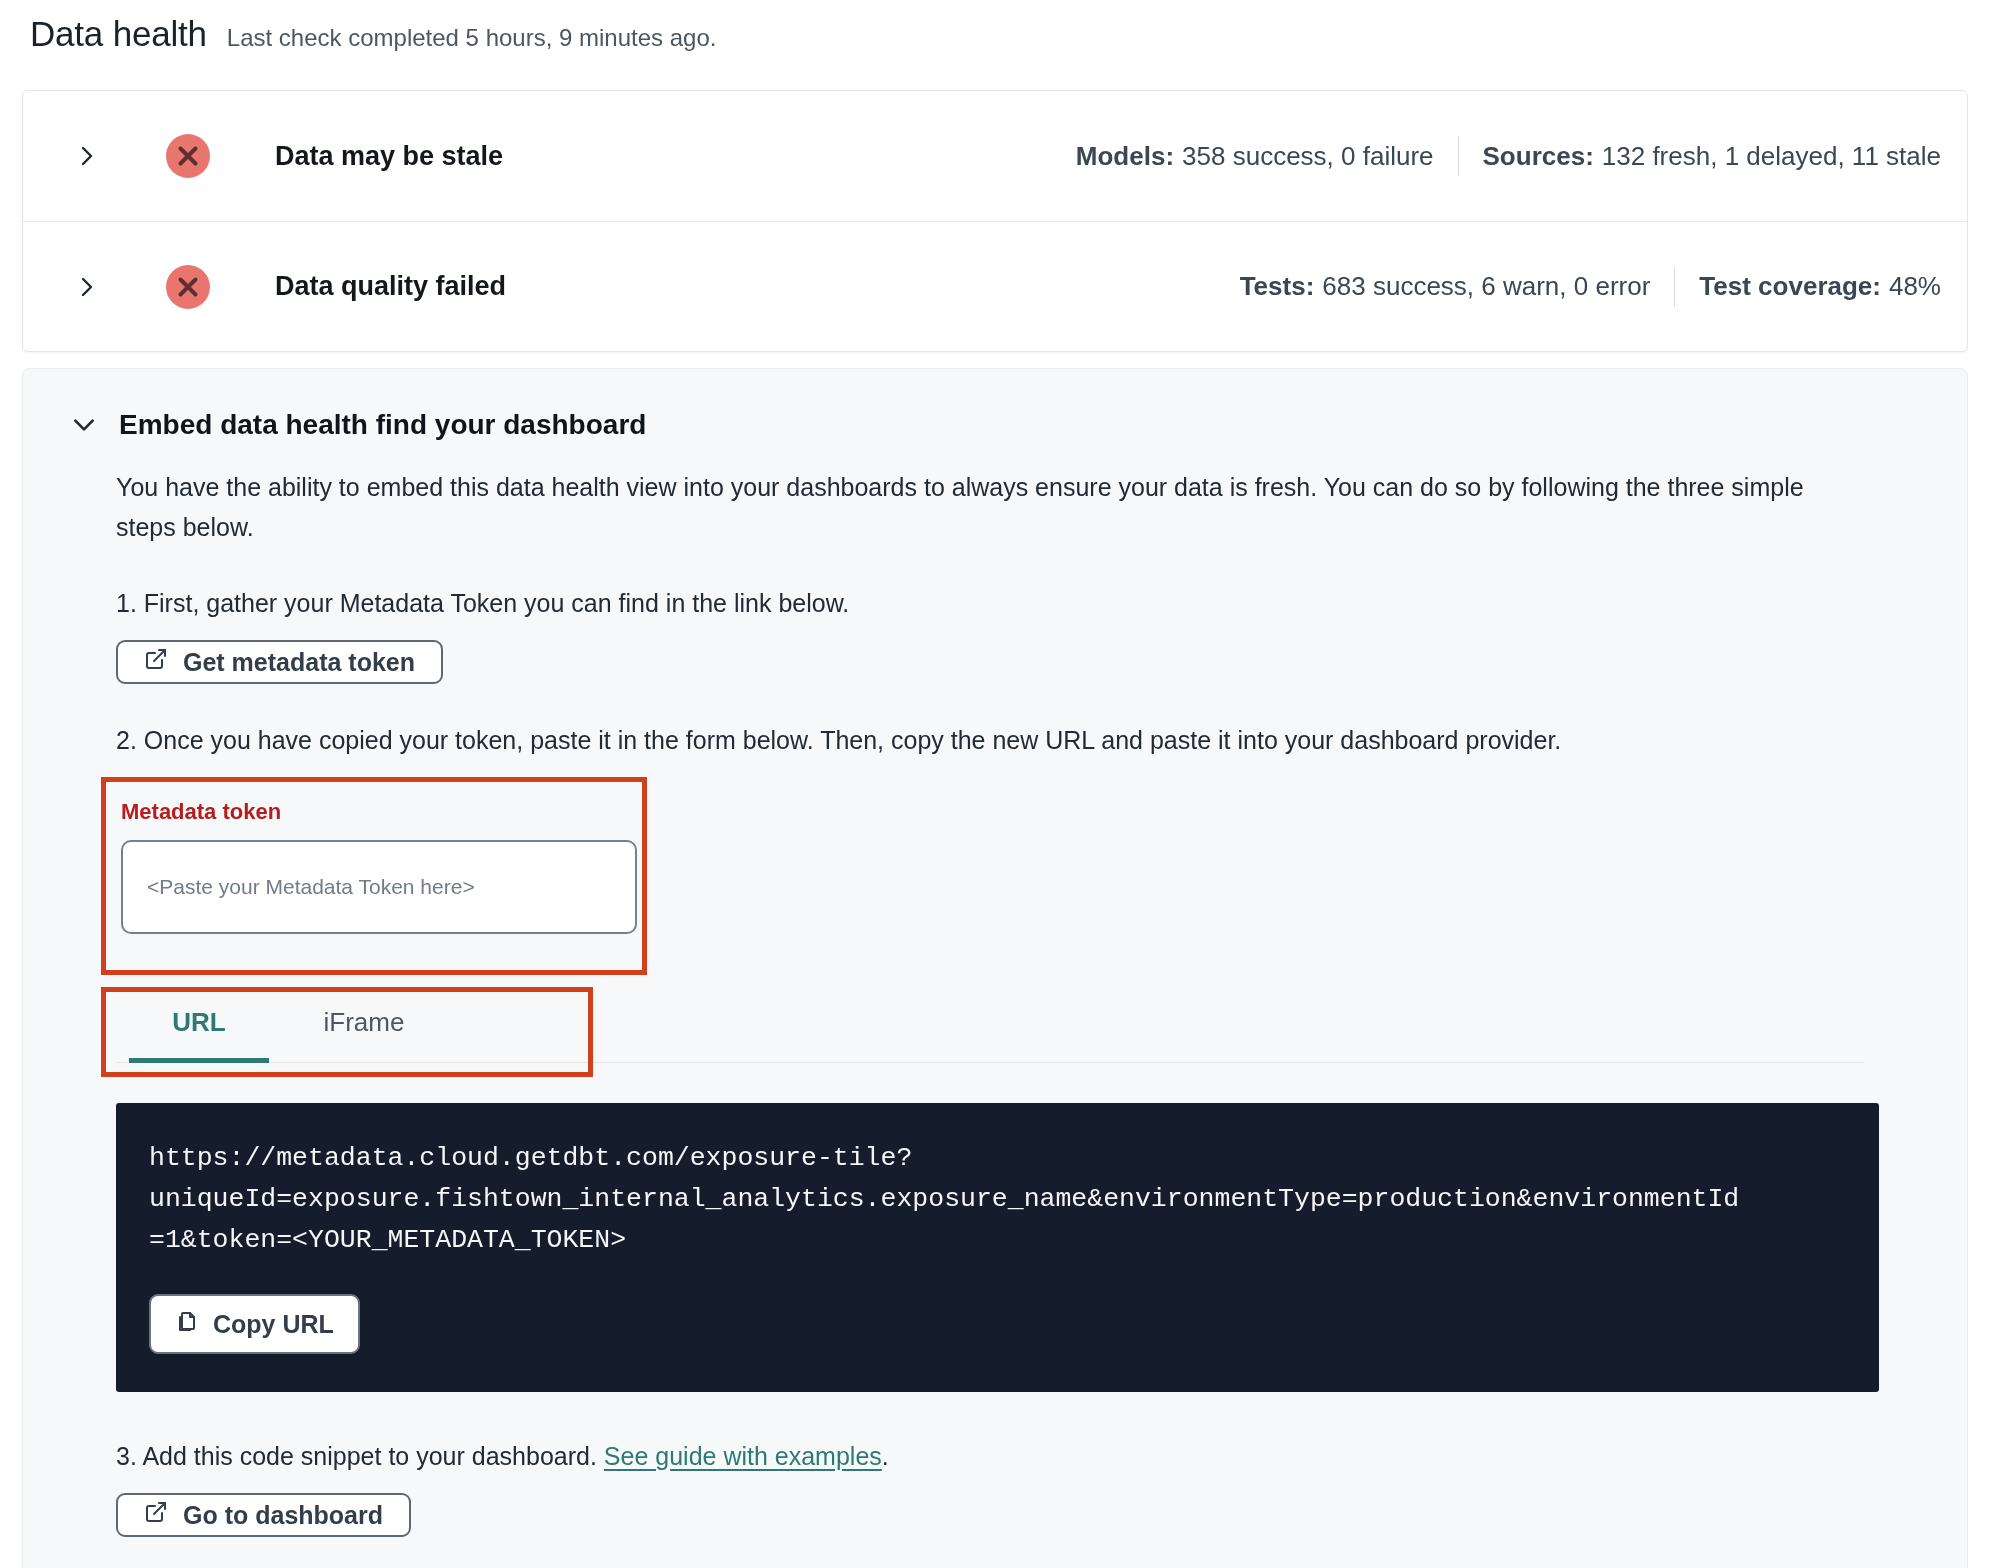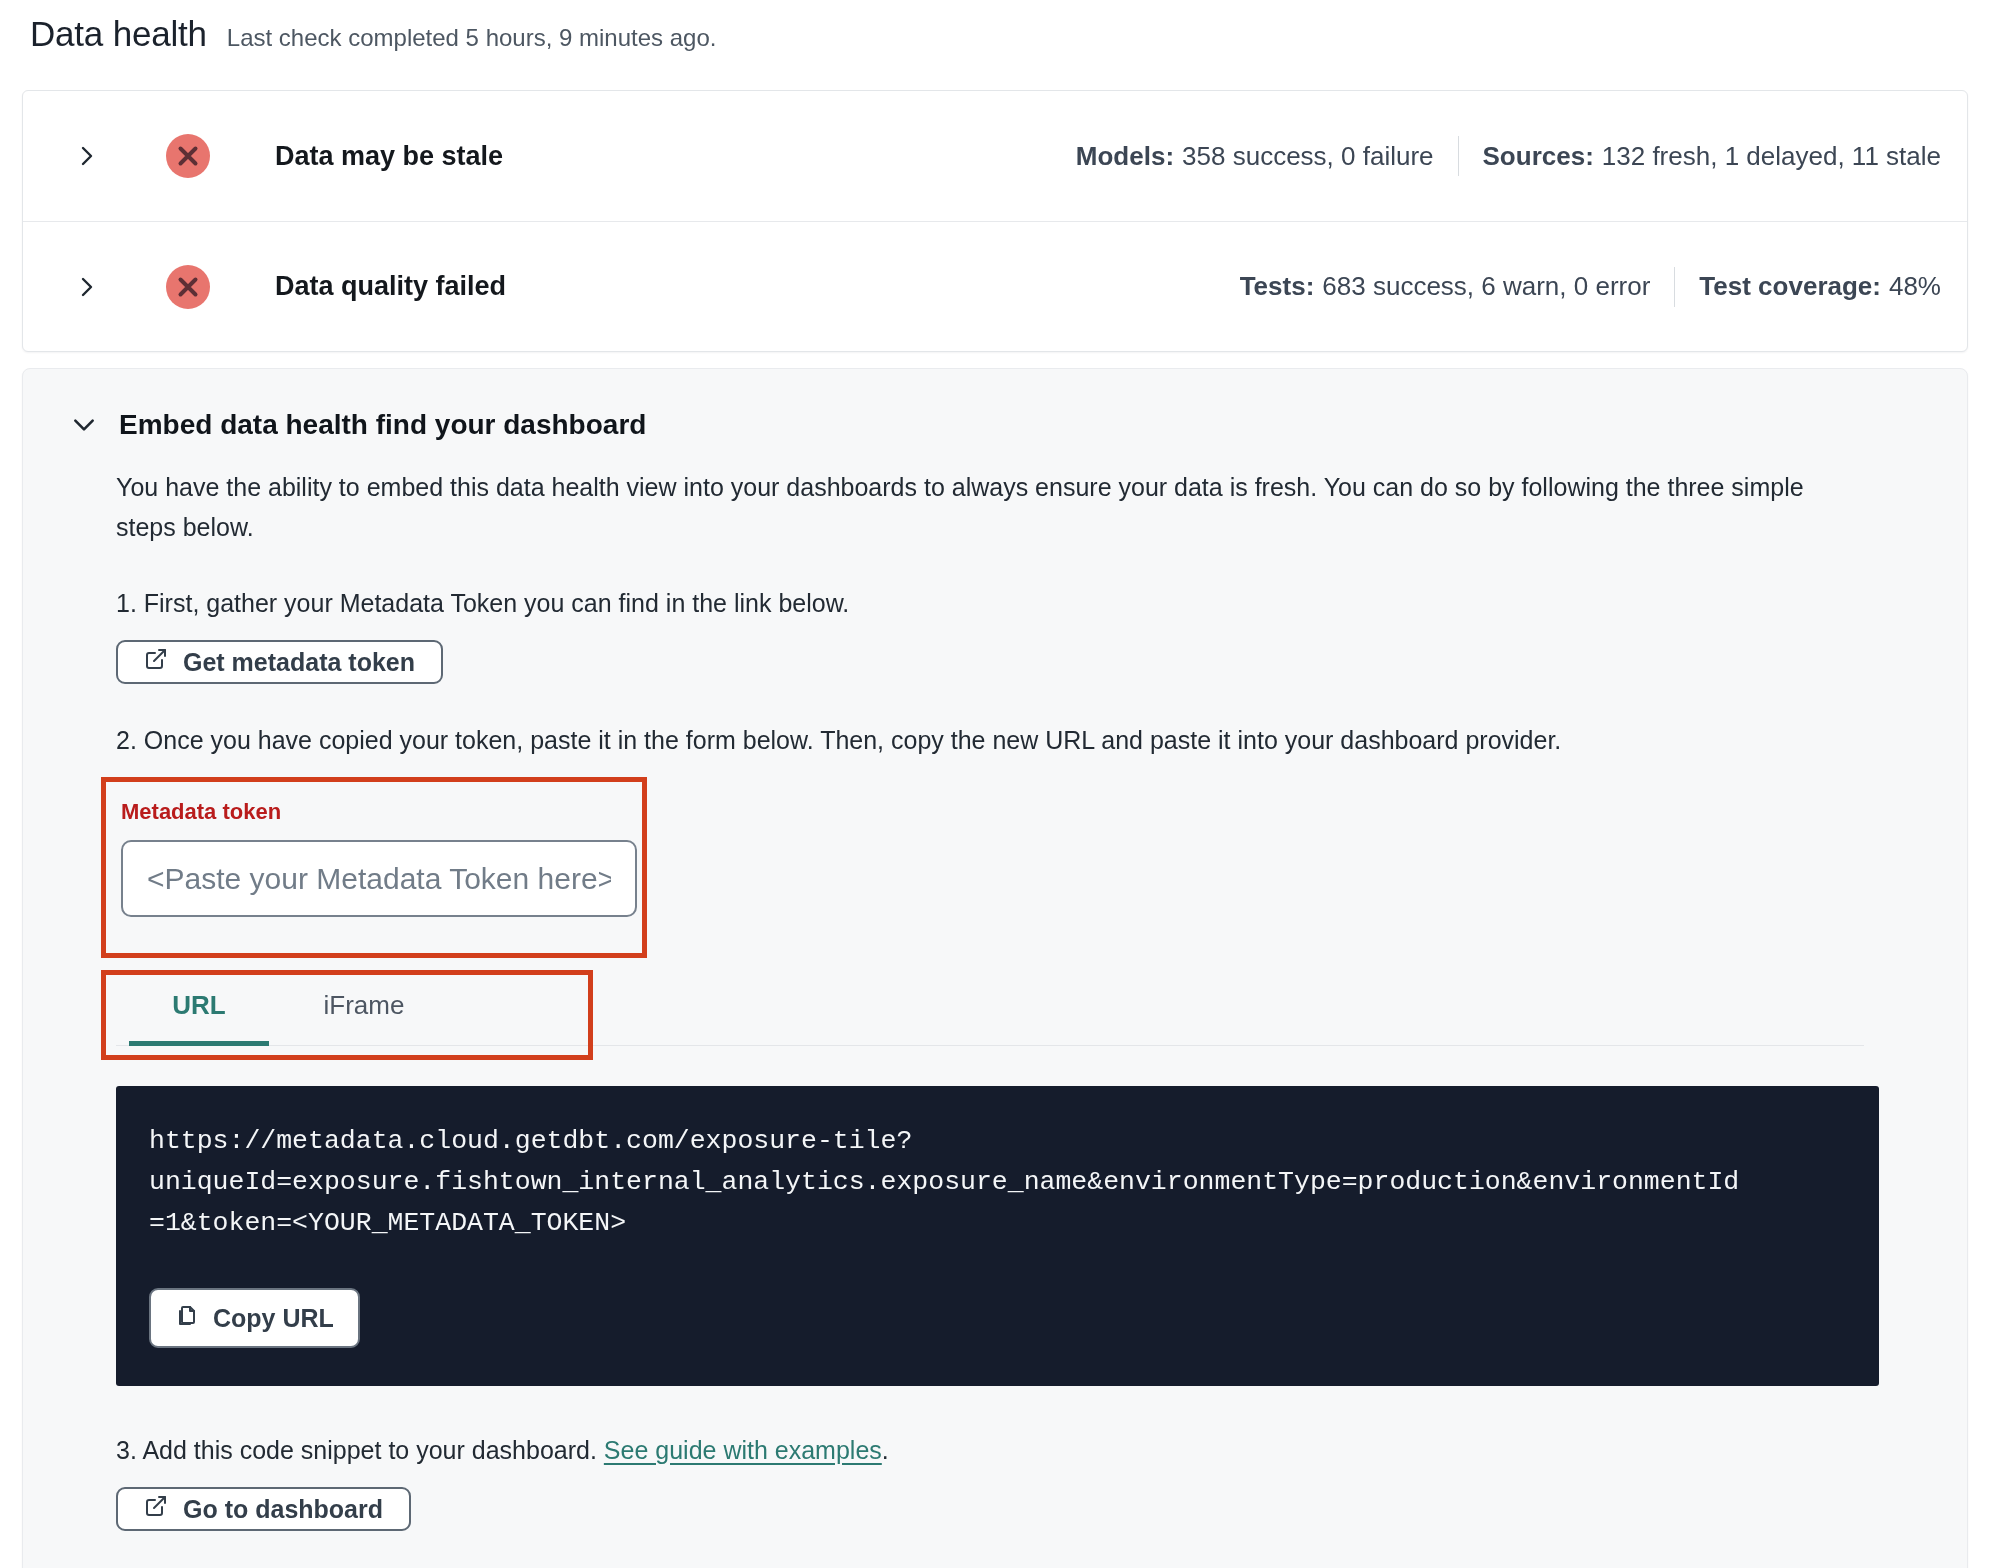--- a/index.html
+++ b/index.html
@@ -38,40 +38,40 @@
             height: 44px; padding: 0 26px; background: #fff; border: 2px solid #5d6874;
             border-radius: 9px; font-family: inherit; font-size: 25px; font-weight: 700;
             color: #333e4a; cursor: pointer; }
   .ui-btn svg { width: 24px; height: 24px; }
 
   
   .annotation { border: 5px solid #d23f1c; }
 
   .token-box { margin: 22px 0 0 30px; width: 546px; padding: 17px 0 36px 15px; }
   .token-label { font-size: 22px; font-weight: 700; color: #b91c1c; }
-  .token-input { display: block; margin-top: 15px; width: 516px; height: 77px;
+  .token-input { display: block; margin-top: 15px; width: 516px; height: 94px;
                  border: 2px solid #77818d; border-radius: 10px; background: #fff;
-                 padding: 0 24px; font-family: inherit; font-size: 30px; color: #3c4654; }
+                 padding: 0 24px; font-family: inherit; font-size: 21px; color: #3c4654; }
   .token-input::placeholder { color: #717c88; opacity: 1; }
 
   .tabs-area { position: relative; margin: 12px 0 0 30px; height: 90px; }
   .tabs-bar { margin-left: 15px; width: 1748px; display: flex; align-items: stretch;
               height: 76px; border-bottom: 1px solid #e4e6e9; }
   .tab { display: flex; align-items: center; justify-content: center; font-size: 26px;
          cursor: pointer; margin-bottom: -1px; }
   .tab-active { width: 140px; margin-left: 13px; color: #2c7a72; font-weight: 700;
                 border-bottom: 5px solid #2c7a72; }
   .tab-inactive { width: 190px; color: #4d5662; font-weight: 400; border-bottom: 5px solid transparent; }
   .tabs-overlay { position: absolute; left: 0; top: 0; width: 492px; height: 90px; pointer-events: none; }
 
   .code-block { margin: 26px 0 0 45px; width: 1763px; background: #151c2c; border-radius: 3px;
                 padding: 35px 36px 38px 33px; }
   .code-text { font-family: "Liberation Mono", "DejaVu Sans Mono", monospace; font-size: 26.5px;
                line-height: 41px; color: #f4f6f8; white-space: pre-line; word-break: break-all; }
-  .copy-btn { display: inline-flex; align-items: center; gap: 14px; margin-top: 44px; height: 60px;
+  .copy-btn { display: inline-flex; align-items: center; gap: 14px; margin-top: 33px; height: 60px;
               padding: 0 24px; background: #fff; border: 2px solid #6a7480; border-radius: 9px;
               font-family: inherit; font-size: 25px; font-weight: 700; color: #333e4a; cursor: pointer; }
   .copy-btn svg { width: 24px; height: 26px; }
 
   .step3-line { margin: 50px 0 0 45px; font-size: 25px; color: #222a33; }
   .guide-link { color: #2c7a72; text-decoration: underline; text-underline-offset: 4px; cursor: pointer; }
 </style>
 </head>
 <body>
 

